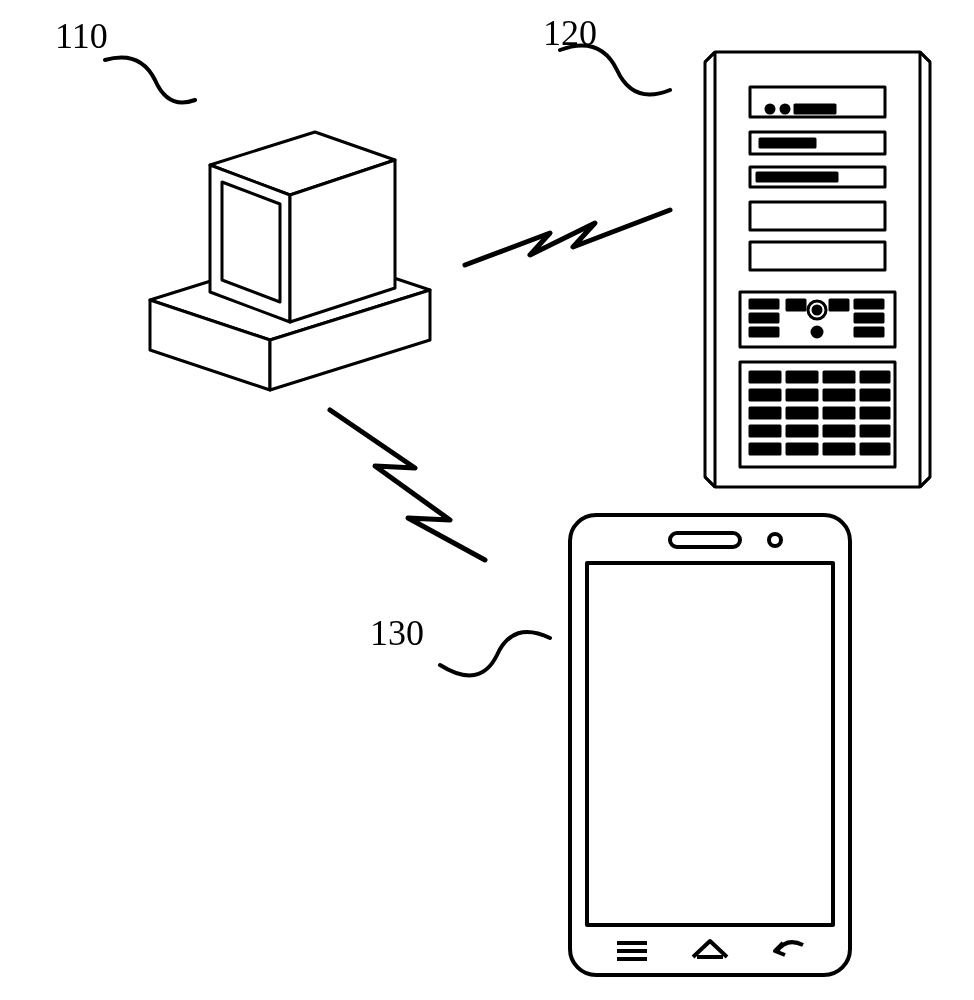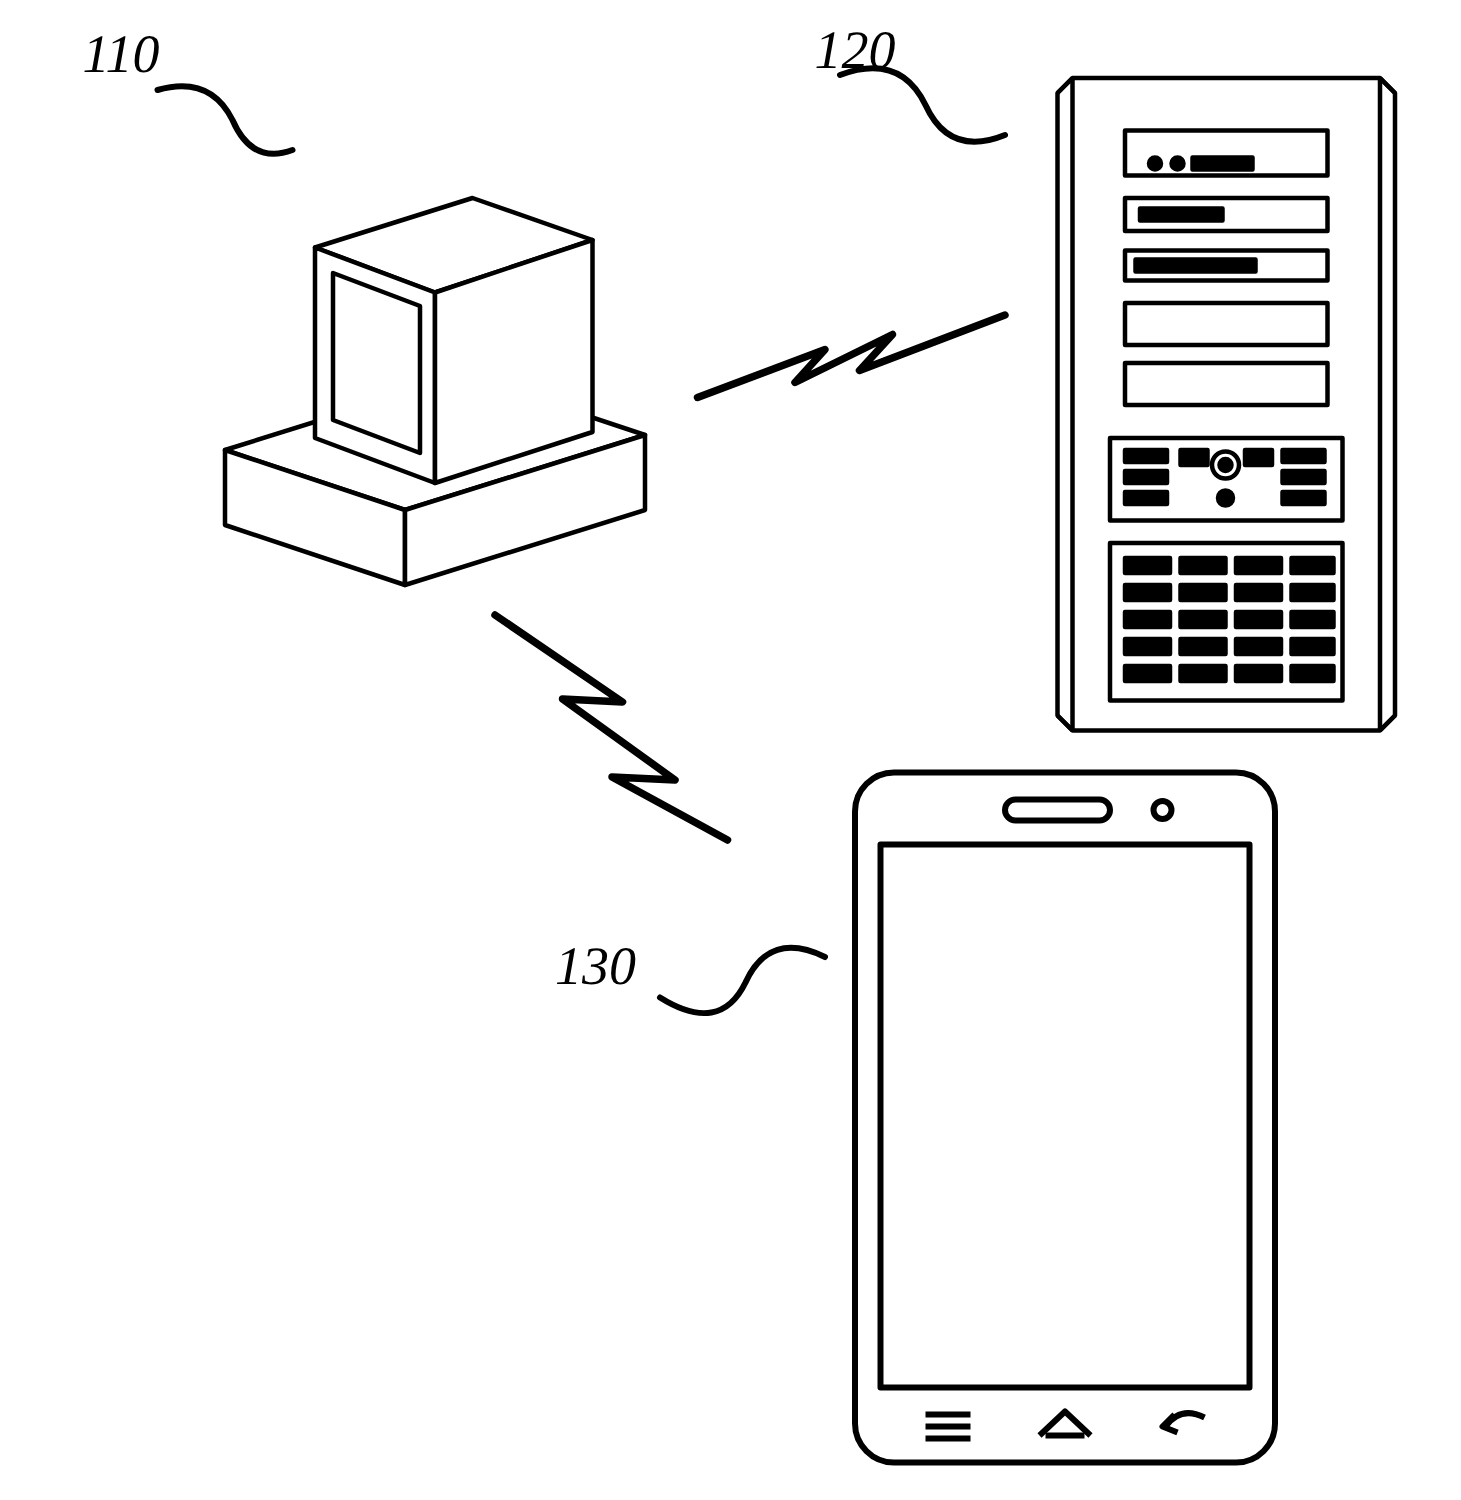--- a/index.html
+++ b/index.html
@@ -7,21 +7,20 @@
     padding: 0;
     width: 974px;
     height: 1000px;
     background: #ffffff;
     font-family: "Times New Roman", serif;
   }
   .canvas {
     position: relative;
     width: 974px;
     height: 772px;
-    font-style: italic;
   }
   .label {
     position: absolute;
     font-size: 36px;
     color: #000;
     font-family: "Times New Roman", serif;
   }
   .leader {
     position: absolute;
   }
@@ -35,21 +34,21 @@
   <div class="label" style="left:55px; top:15px;">110</div>
   <svg class="leader" style="left:100px; top:55px;" width="100" height="60">
     <path d="M 5 5 Q 40 -5 55 25 Q 68 55 95 45" stroke="#000" stroke-width="4" fill="none" stroke-linecap="round"></path>
   </svg>
 
   <div class="label" style="left:495px; top:12px;margin-left:48px;">120</div>
   <svg class="leader" style="left:555px; top:40px;" width="120" height="70">
     <path d="M 5 10 Q 45 -5 62 30 Q 78 65 115 50" stroke="#000" stroke-width="4" fill="none" stroke-linecap="round"></path>
   </svg>
 
-  <div class="label" style="left:370px; top:612px;margin-top:11px;">130</div>
+  <div class="label" style="left:370px; top:612px;">130</div>
   <svg class="leader" style="left:435px; top:620px;" width="120" height="80">
     <path d="M 5 45 Q 45 70 62 35 Q 78 0 115 18" stroke="#000" stroke-width="4" fill="none" stroke-linecap="round"></path>
   </svg>
 
   <svg style="position:absolute; left:110px; top:90px;" width="350" height="320">
     <g stroke="#000" stroke-width="3" fill="#fff" stroke-linejoin="round">
 
       <polygon points="40,210 200,160 320,200 160,250"></polygon>
 
       <polygon points="40,210 160,250 160,300 40,260"></polygon>

